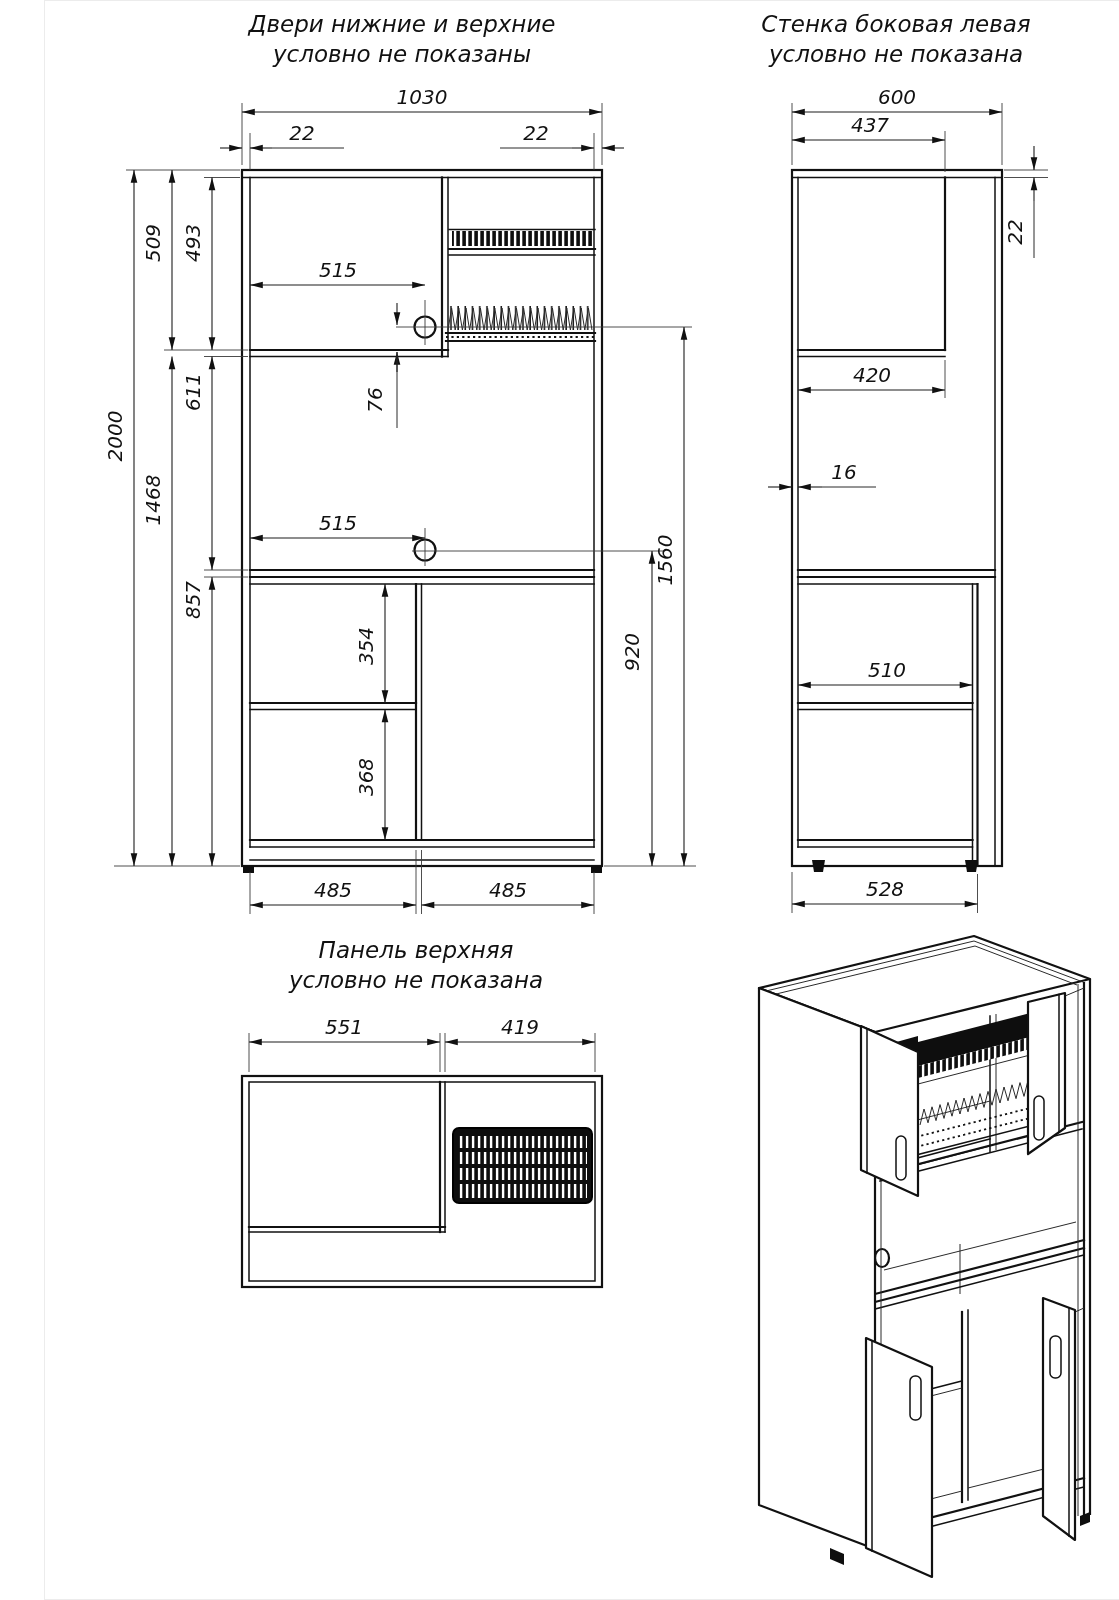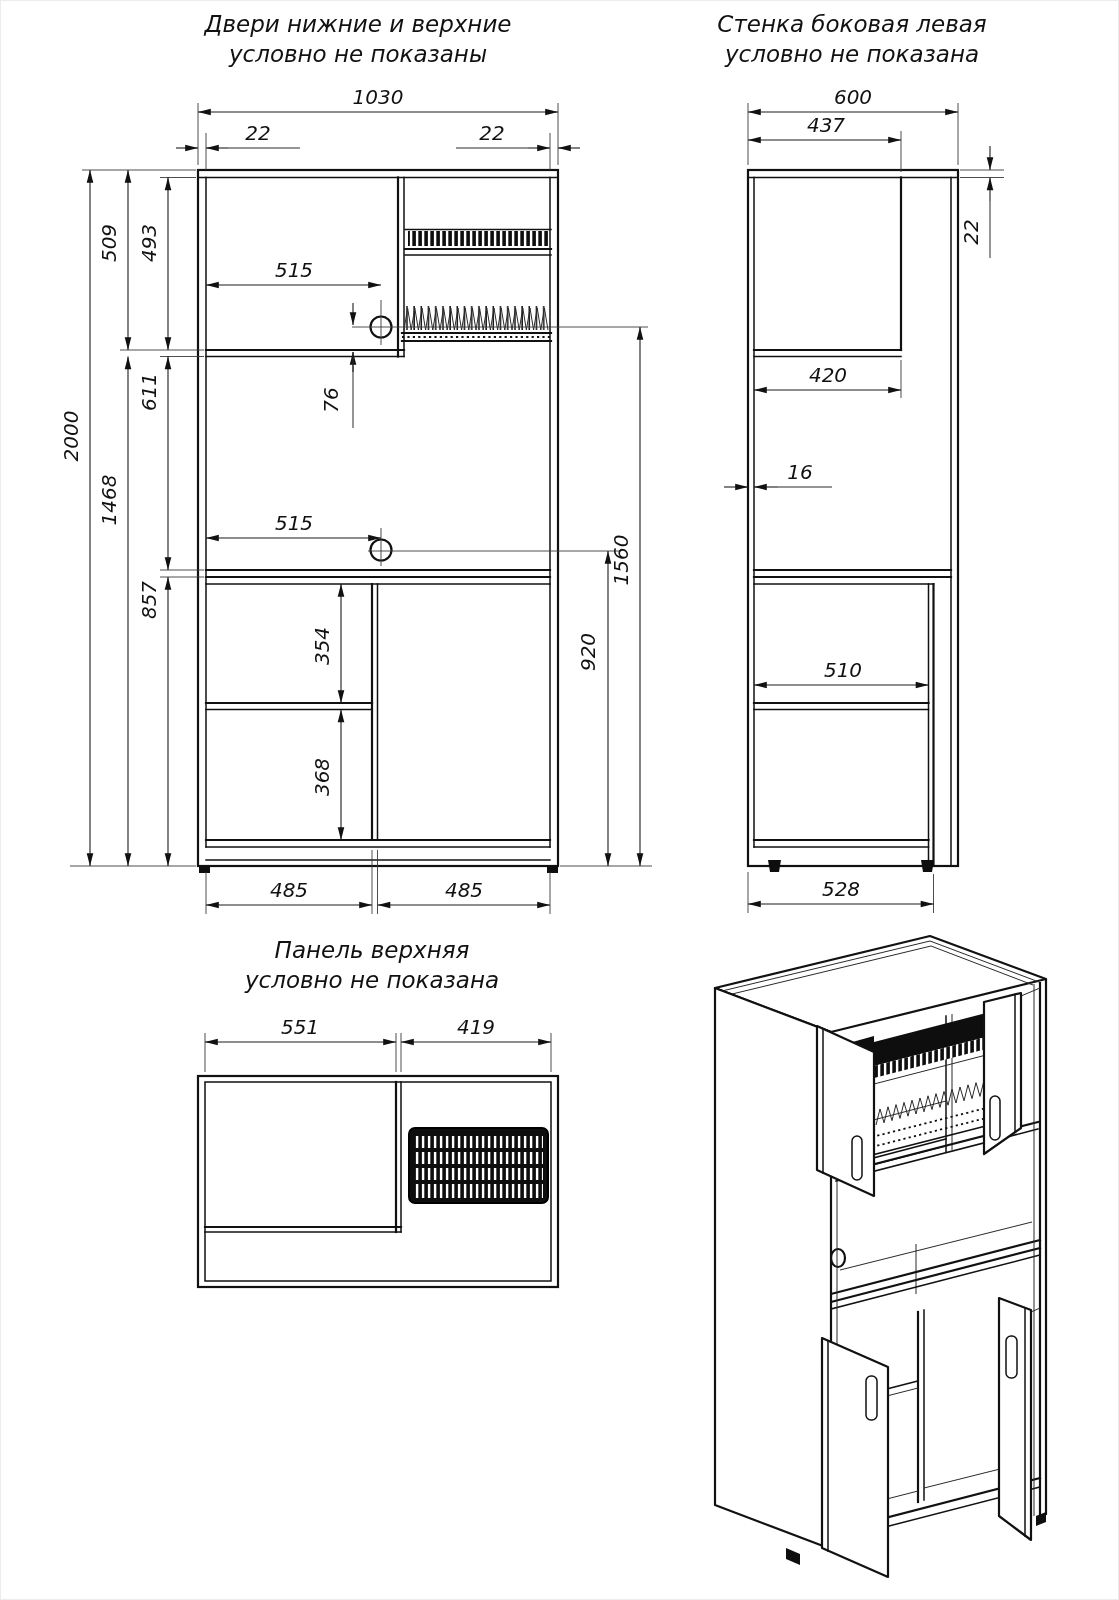--- a/index.html
+++ b/index.html
@@ -1,17 +1,17 @@
 <!DOCTYPE html>
 <html><head>
 <meta charset="utf-8">
 <style>
   html,body{margin:0;padding:0;background:#fff;}
   #stage{position:relative;width:957px;height:1600px;background:#ffffff;
-         font-family:"DejaVu Sans",sans-serif;}
+         font-family:"DejaVu Sans",sans-serif;margin-left:44px;}
   svg{display:block}
   .obj{stroke:#111;stroke-width:2.2;fill:none;stroke-linecap:square}
   .obj2{stroke:#111;stroke-width:1.5;fill:none;stroke-linecap:square}
   .thin{stroke:#2a2a2a;stroke-width:1;fill:none}
   .dml{stroke:#1c1c1c;stroke-width:1.1;fill:none;
        marker-start:url(#arr);marker-end:url(#arr)}
   .dme{stroke:#1c1c1c;stroke-width:1.1;fill:none;marker-end:url(#arr)}
   .ext{stroke:#3a3a3a;stroke-width:0.9;fill:none}
   .dim-text{font-family:"DejaVu Sans",sans-serif;font-style:italic;
             font-size:20px;fill:#111}

